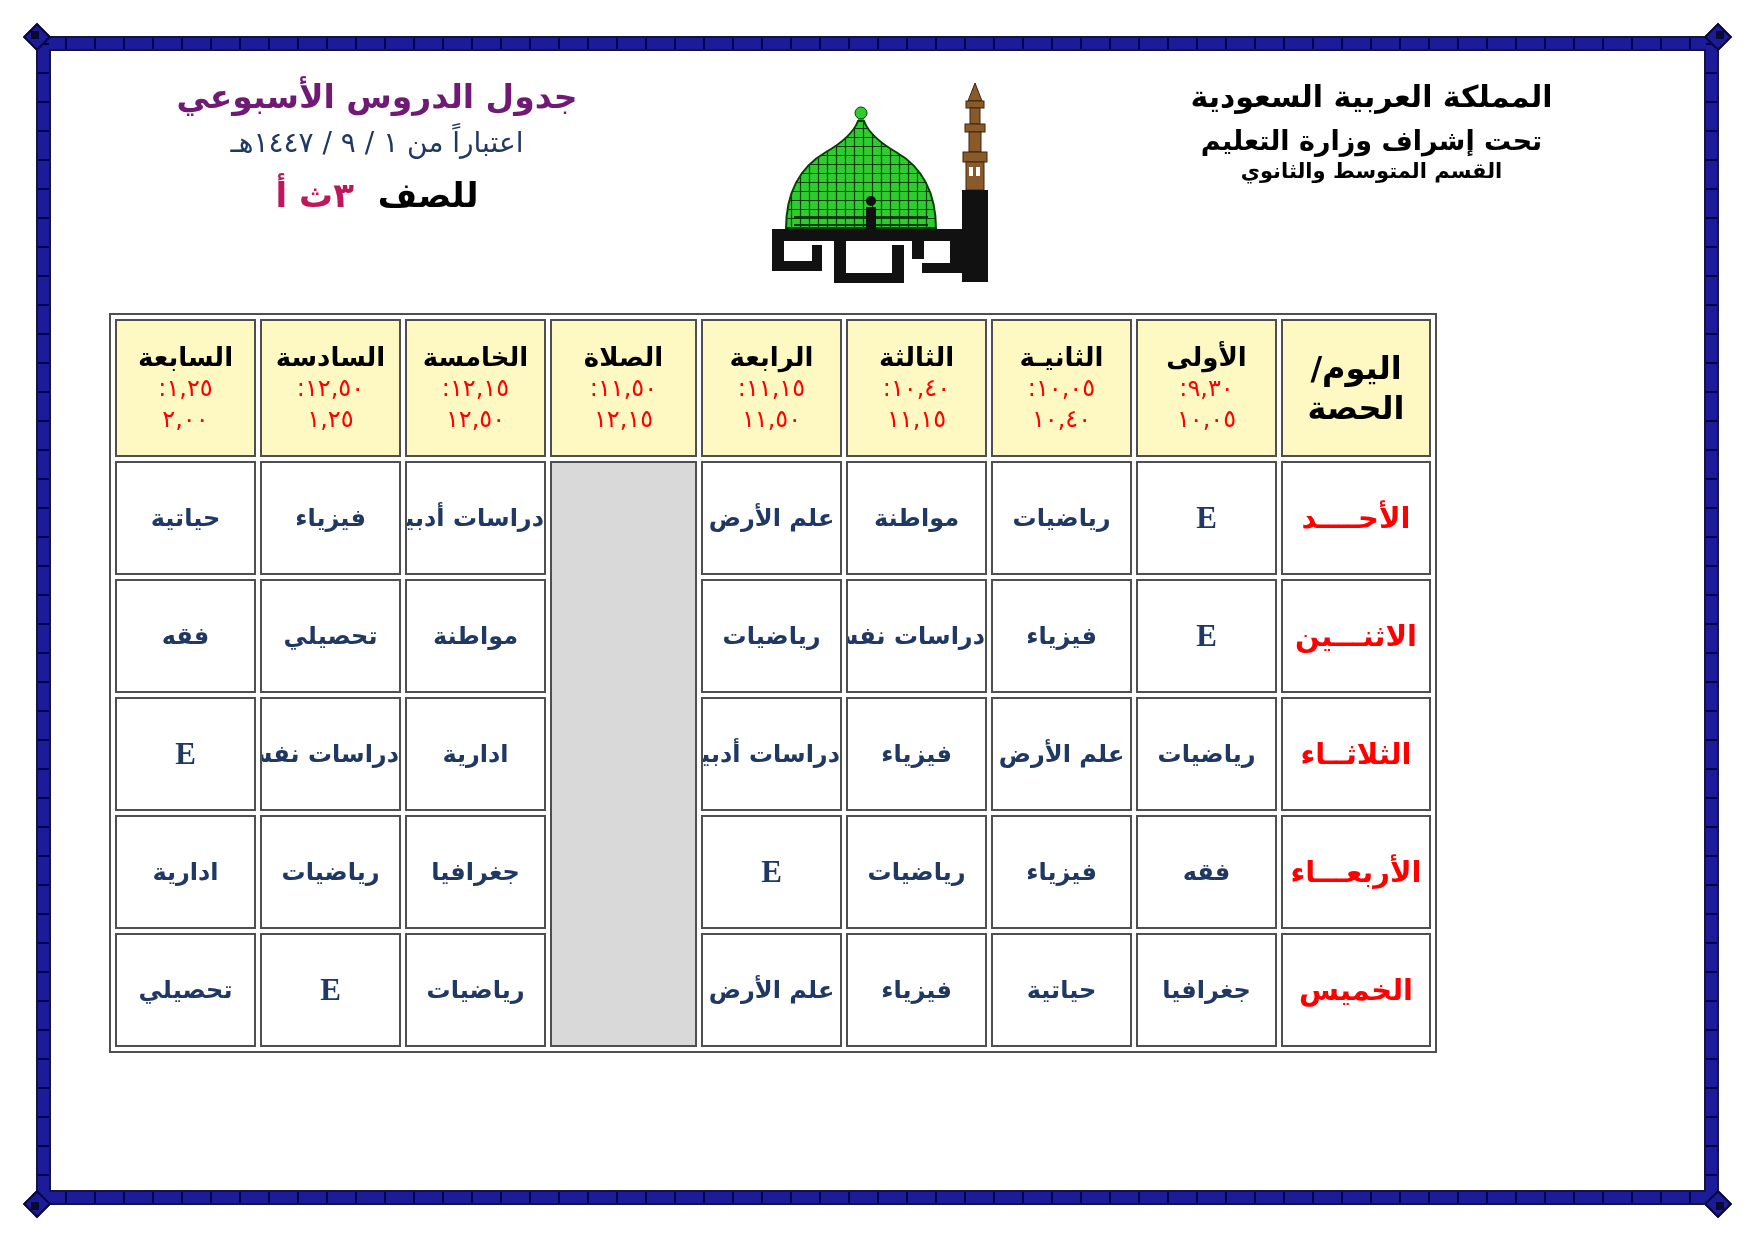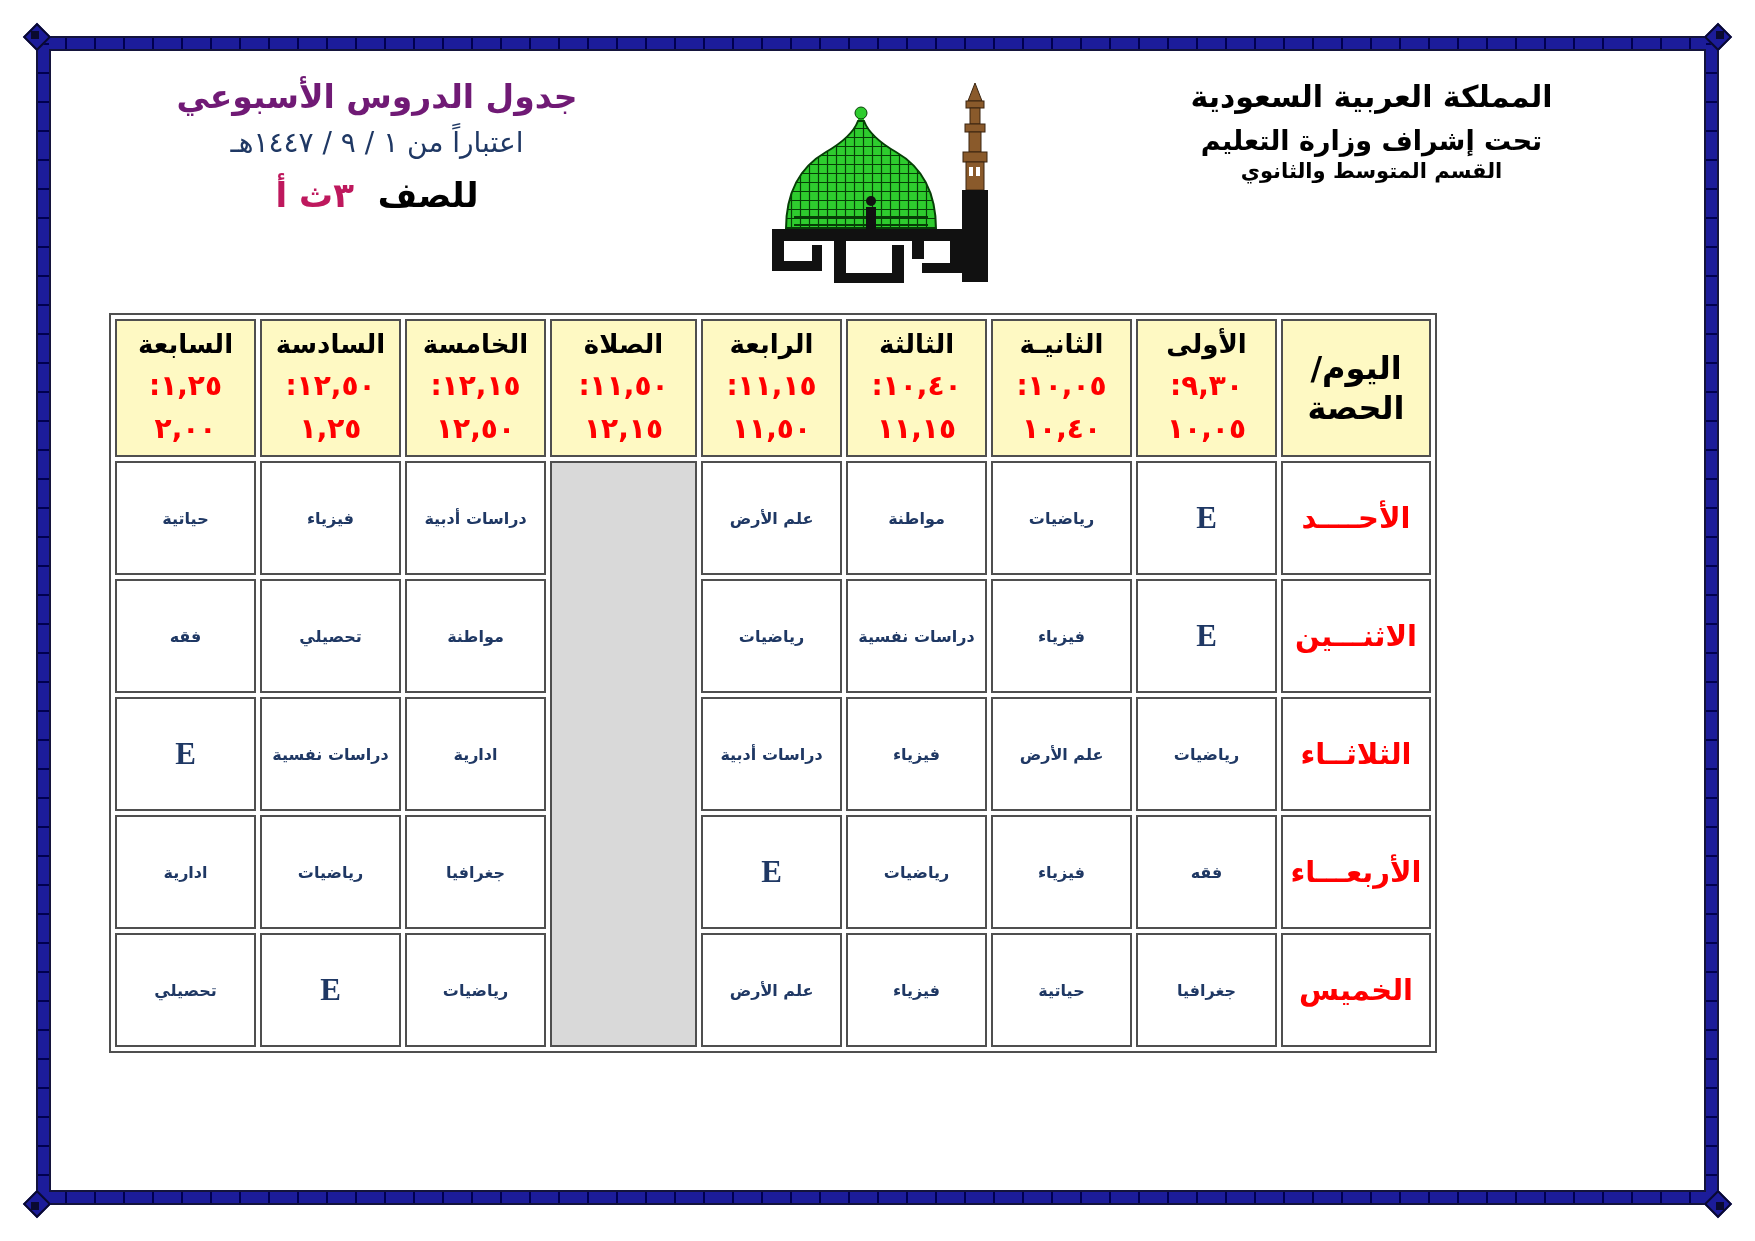--- a/index.html
+++ b/index.html
@@ -44,24 +44,24 @@
     border:2px solid #4f4f4f;table-layout:fixed;width:1284px;
     margin:24px 267px 0 0;
   }
   .schedule-table td,.schedule-table th{
     border:2px solid #4f4f4f;text-align:center;vertical-align:middle;
     overflow:hidden;white-space:nowrap;padding:0;
   }
   .schedule-table th{background:#fef9c3;height:134px;font-weight:bold;}
   .schedule-table td{height:110px;}
   .p-name{font-size:26px;color:#000;line-height:1.25;}
-  .p-time{font-size:28px;color:#FF0000;font-weight:bold;line-height:1.3;margin-top:7px;}
+  .p-time{font-size:24px;color:#FF0000;font-weight:normal;line-height:1.3;}
   .day-head{font-size:32px;color:#000;line-height:1.25;}
   td.day-cell{color:#FF0000;font-size:29px;font-weight:bold;background:#fff;}
-  td.subject{color:#1F3864;font-size:16px;font-weight:bold;background:#fff;}
+  td.subject{color:#1F3864;font-size:24px;font-weight:bold;background:#fff;}
   td.subject.latin{font-family:"Liberation Serif","DejaVu Serif",serif;font-size:31px;}
   td.salah-body{background:#D9D9D9;}
 </style>
 </head>
 <body>
 
 <div class="frame">
   <div class="band band-top"></div>
   <div class="band band-bottom"></div>
   <div class="band band-left"></div>

